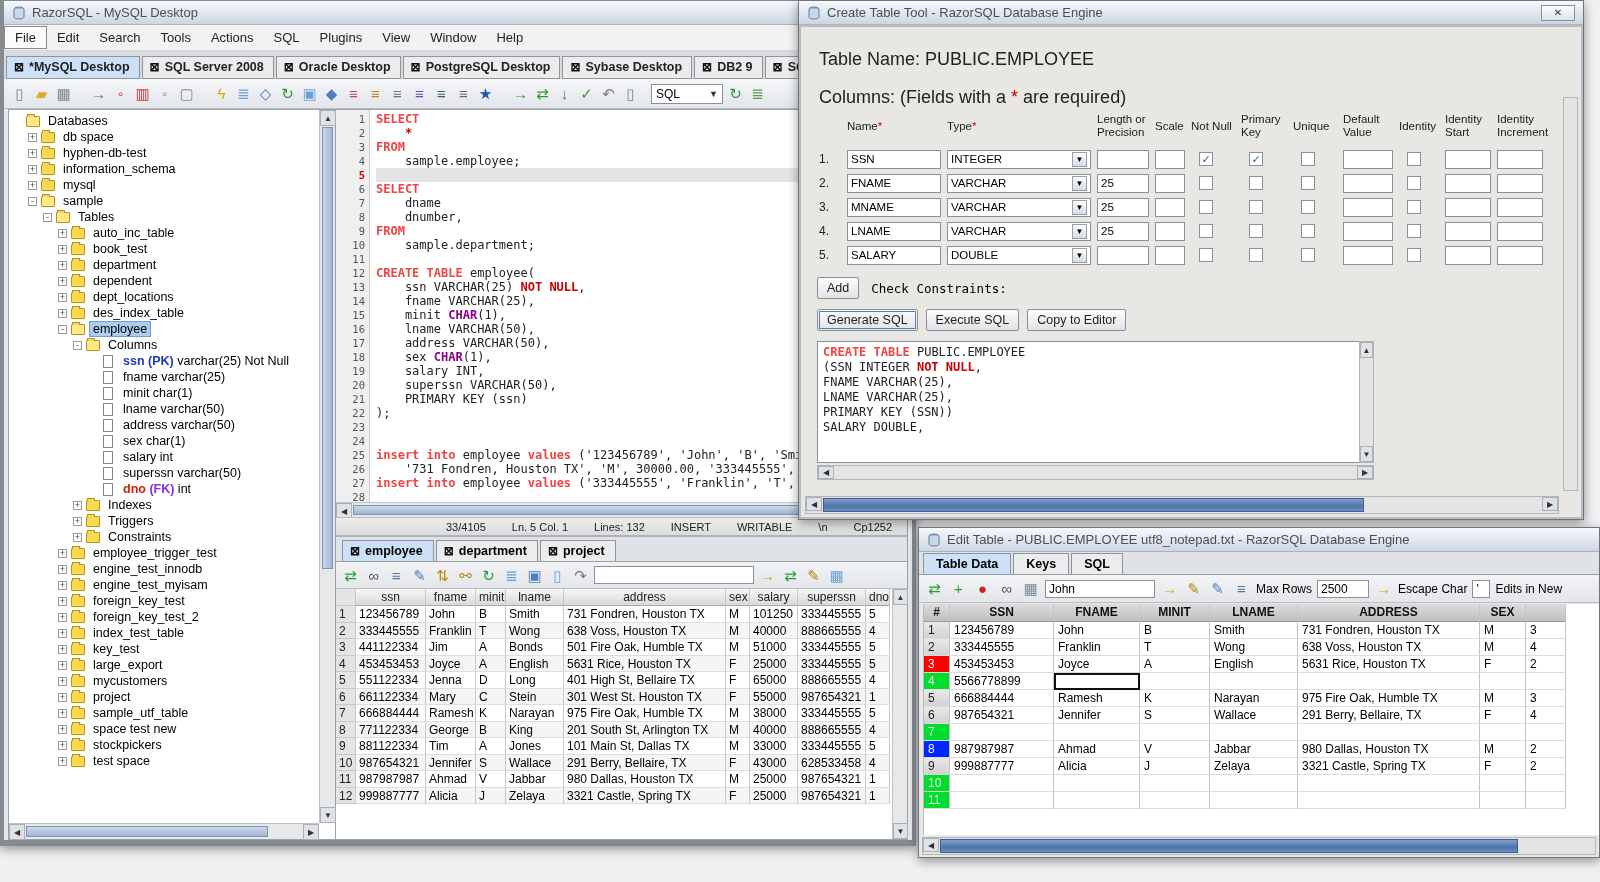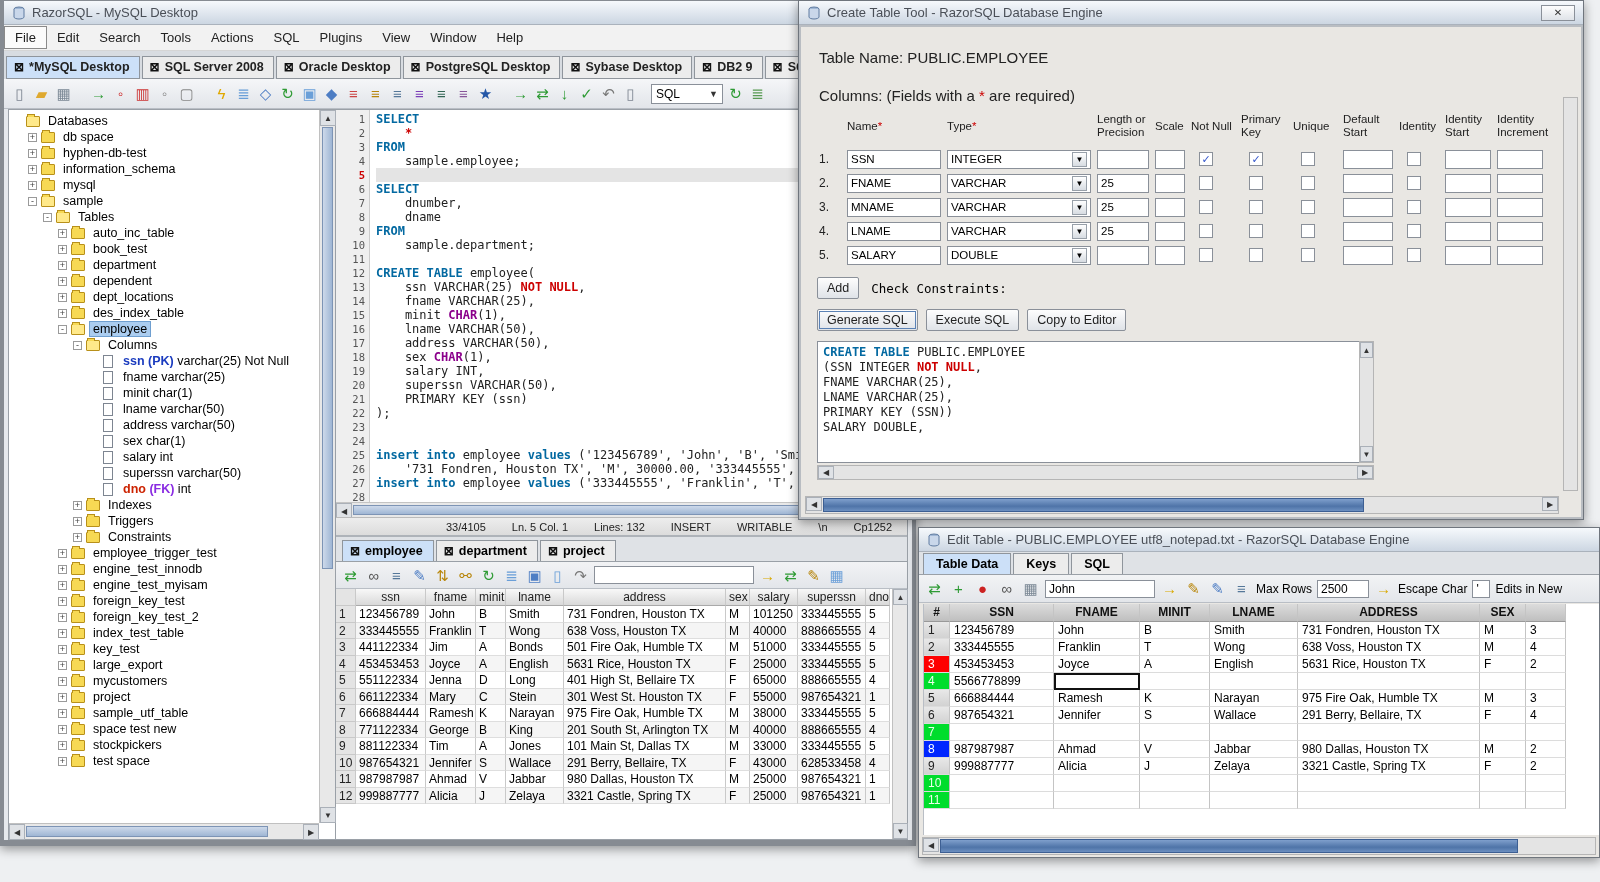--- a/index.html
+++ b/index.html
@@ -78,21 +78,21 @@
   .editor-col { flex:1; display:flex; flex-direction:column; border:1px solid #9aa0a7;
     border-left:none; background:#fff; min-width:0; }
   .editor-area { height:392px; display:flex; overflow:hidden; }
   .gutter { width:34px; background:#efefef; border-right:1px solid #ccc; text-align:right;
     padding:2px 4px 0 0; font-size:10.5px; color:#555; }
   .gutter div { height:14px; line-height:14px; }
   .code { flex:1; padding:2px 0 0 6px; font-size:12px; overflow:hidden; }
   .cline { height:14px; line-height:14px; white-space:pre; color:#222; }
   .cline.cur { background:#e4e4e4; }
   .gnum.cur { color:#cc0000; font-weight:bold; }
-  .k { color:#0369a1; font-weight:bold; }
+  .k { color:#ef4444; font-weight:bold; }
   .r { color:#cc0000; font-weight:bold; }
   .m { color:#8b008b; font-weight:bold; }
   .ed-hscroll { height:15px; background:#e8e8e8; border-top:1px solid #c4c4c4; display:flex; }
   .ed-status { height:18px; background:linear-gradient(#ededed,#dcdcdc); border-top:1px solid #bbb;
     display:flex; align-items:center; gap:26px; font-size:11px; color:#222; padding-left:110px; }
 
   
   .results { flex:1; display:flex; flex-direction:column; border-top:2px solid #aeb3b9; min-height:0; }
   .rtabs { height:25px; background:#dfe2e6; display:flex; align-items:flex-end; gap:2px;
     padding:2px 2px 0 6px; border-bottom:1px solid #9aa0a7; }
@@ -118,21 +118,21 @@
     display:flex; align-items:center; gap:6px; font-size:11.5px; color:#222; padding:0 6px; }
   .ministat { width:9px; height:9px; background:#d4d7da; border:1px solid #999; }
 
   
   #create-window { left:798px; top:0; width:786px; height:520px; background:#e9e7e3; }
   #create-window .inner { position:absolute; left:0; right:0; top:24px; bottom:0;
     border:2px solid #b9bdc2; background:#e9e7e3; }
   .ct-close { margin-left:auto; width:34px; height:16px; border:1px solid #8a9099;
     background:linear-gradient(#fdfdfd,#dfe3e8); display:flex; align-items:center; justify-content:center;
     font-size:10px; color:#333; }
-  .ct-label { position:absolute; font-size:15px; color:#222; }
+  .ct-label { position:absolute; font-size:18px; color:#222; }
   .red { color:#cc0000; }
   .ct-grid { position:absolute; left:14px; display:grid;
     grid-template-columns:32px 100px 150px 58px 36px 50px 52px 50px 56px 46px 52px 52px;
     align-items:center; }
   .ct-h { font-size:11.5px; color:#222; white-space:pre-line; line-height:13px; padding-right:4px; }
   .ct-num { font-size:12px; color:#222; padding-left:4px; }
   .ct-in { height:19px; border:1px solid #8a9099; background:#fff; font-size:11.5px;
     padding:0 3px; display:flex; align-items:center; margin:2.5px 6px 2.5px 0; }
   .ct-sel { justify-content:space-between; }
   .ct-sel .selbtn { width:15px; height:15px; background:linear-gradient(#fff,#d7dce2);
@@ -566,22 +566,22 @@
             <div class="gnum">27</div>
             <div class="gnum">28</div>
           </div>
         <div class="code">
             <div class="cline"><span class="k">SELECT</span></div>
             <div class="cline"><span class="r">    *</span></div>
             <div class="cline"><span class="k">FROM</span></div>
             <div class="cline"><span>    sample.employee;</span></div>
             <div class="cline cur">&nbsp;</div>
             <div class="cline"><span class="k">SELECT</span></div>
+            <div class="cline"><span>    dname</span></div>
             <div class="cline"><span>    dnumber,</span></div>
-            <div class="cline"><span>    dname</span></div>
             <div class="cline"><span class="k">FROM</span></div>
             <div class="cline"><span>    sample.department;</span></div>
             <div class="cline">&nbsp;</div>
             <div class="cline"><span class="k">CREATE TABLE</span><span> employee(</span></div>
             <div class="cline"><span>    ssn VARCHAR(25) </span><span class="r">NOT NULL</span><span>,</span></div>
             <div class="cline"><span>    fname VARCHAR(25),</span></div>
             <div class="cline"><span>    minit </span><span class="m">CHAR</span><span>(1),</span></div>
             <div class="cline"><span>    lname VARCHAR(50),</span></div>
             <div class="cline"><span>    address VARCHAR(50),</span></div>
             <div class="cline"><span>    sex </span><span class="m">CHAR</span><span>(1),</span></div>
@@ -829,21 +829,21 @@
         <div class="ct-h"><span>Name</span><span class="red">*</span></div>
         <div class="ct-h"><span>Type</span><span class="red">*</span></div>
         <div class="ct-h">Length or
 Precision</div>
         <div class="ct-h">Scale</div>
         <div class="ct-h">Not Null</div>
         <div class="ct-h">Primary
 Key</div>
         <div class="ct-h">Unique</div>
         <div class="ct-h">Default
-Start</div>
+Value</div>
         <div class="ct-h">Identity</div>
         <div class="ct-h">Identity
 Start</div>
         <div class="ct-h">Identity
 Increment</div>
       </div>
     <div class="ct-grid" style="top:120px;" id="ct-rows">
         <div class="ct-num">1.</div>
         <div class="ct-in">SSN</div>
         <div class="ct-in ct-sel">

